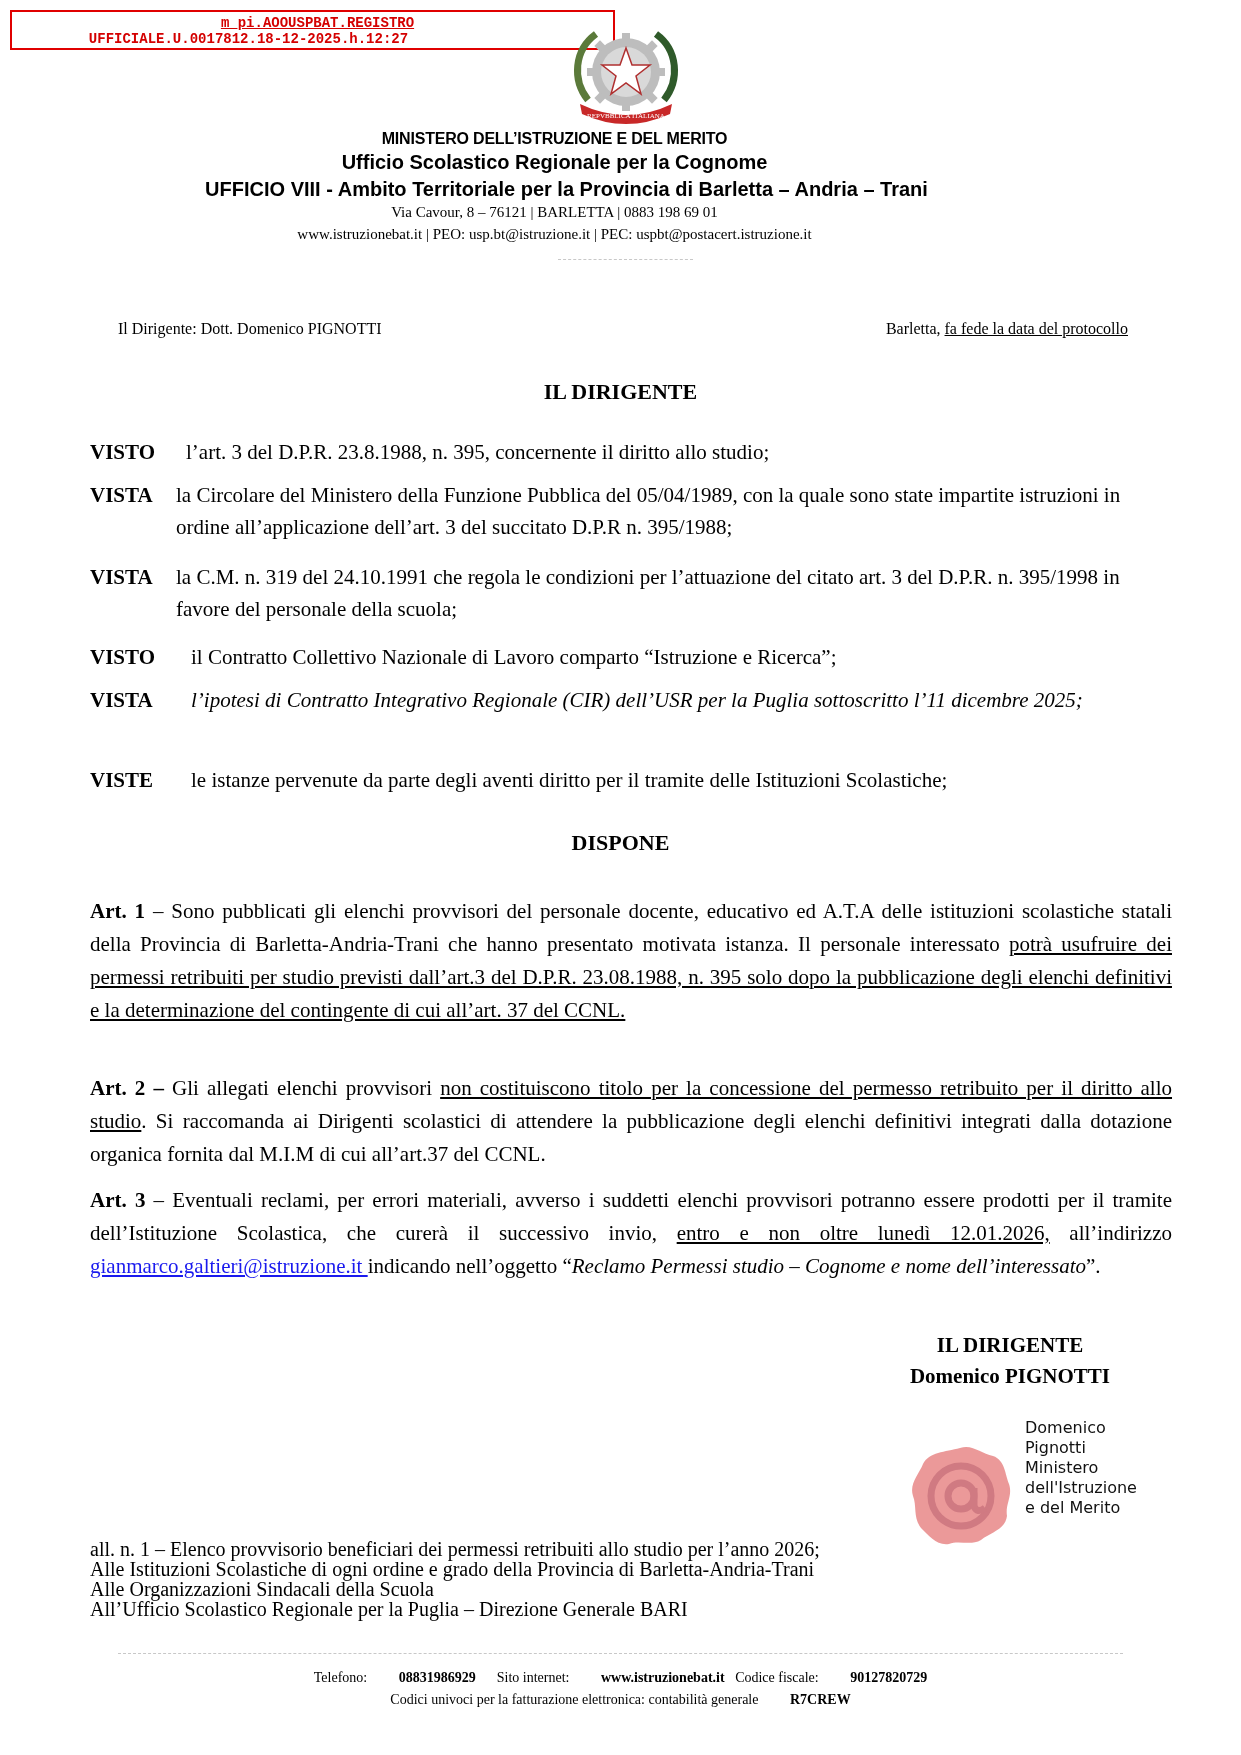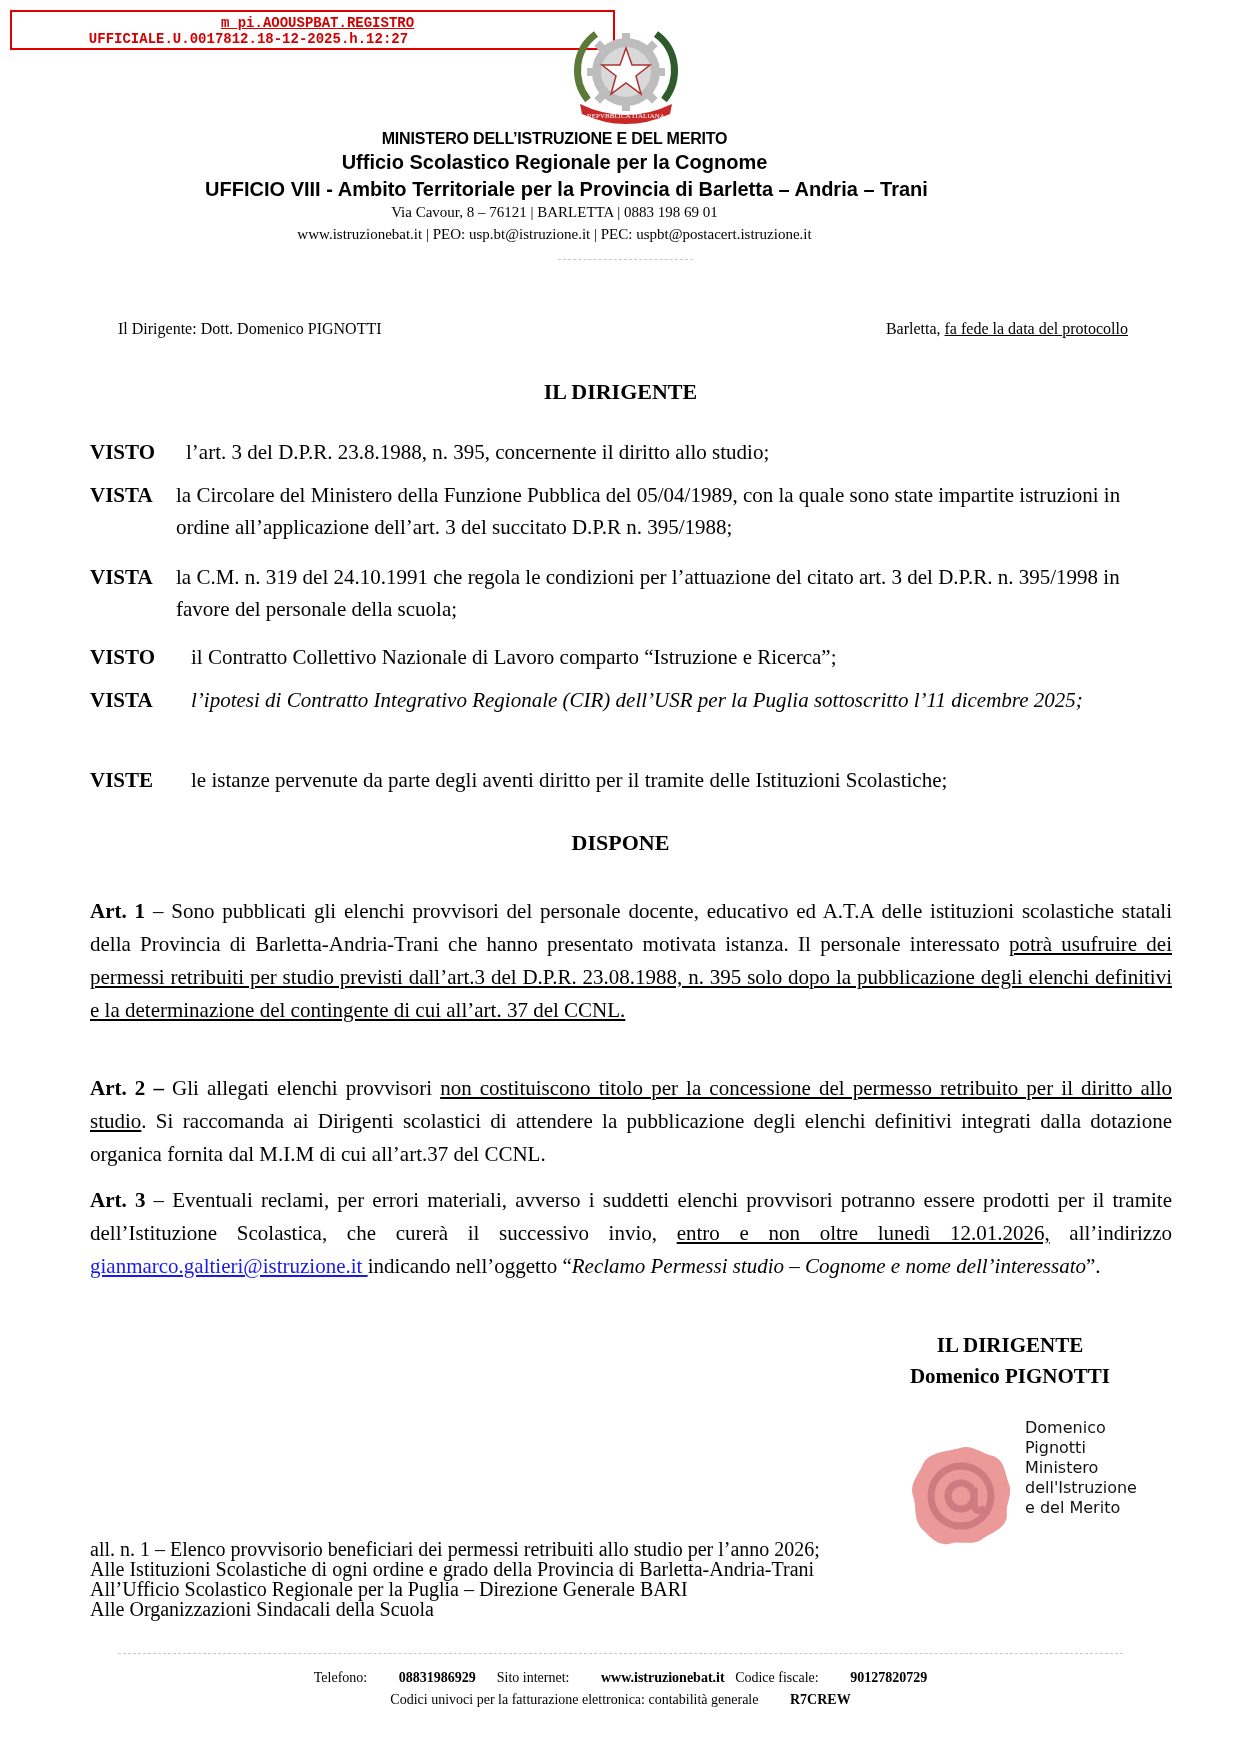--- a/index.html
+++ b/index.html
@@ -156,22 +156,22 @@
   <div>Domenico</div>
   <div>Pignotti</div>
   <div>Ministero</div>
   <div>dell'Istruzione</div>
   <div>e del Merito</div>
 </div>
 
 <div class="abs annex">
   <div>all. n. 1 – Elenco provvisorio beneficiari dei permessi retribuiti allo studio per l’anno 2026;</div>
   <div>Alle Istituzioni Scolastiche di ogni ordine e grado della Provincia di Barletta-Andria-Trani</div>
+  <div>Alle Organizzazioni Sindacali della Scuola</div>
   <div>All’Ufficio Scolastico Regionale per la Puglia – Direzione Generale BARI</div>
-  <div>Alle Organizzazioni Sindacali della Scuola</div>
 </div>
 
 <div class="abs foot-dash"></div>
 <div class="abs foot f1">
   <span>Telefono: </span><b>08831986929</b>&nbsp;&nbsp;&nbsp;&nbsp;&nbsp;
   <span>Sito internet: </span><b>www.istruzionebat.it</b>&nbsp;&nbsp;
   <span>Codice fiscale: </span><b>90127820729</b>
 </div>
 <div class="abs foot f2">
   <span>Codici univoci per la fatturazione elettronica: contabilità generale </span><b>R7CREW</b>

